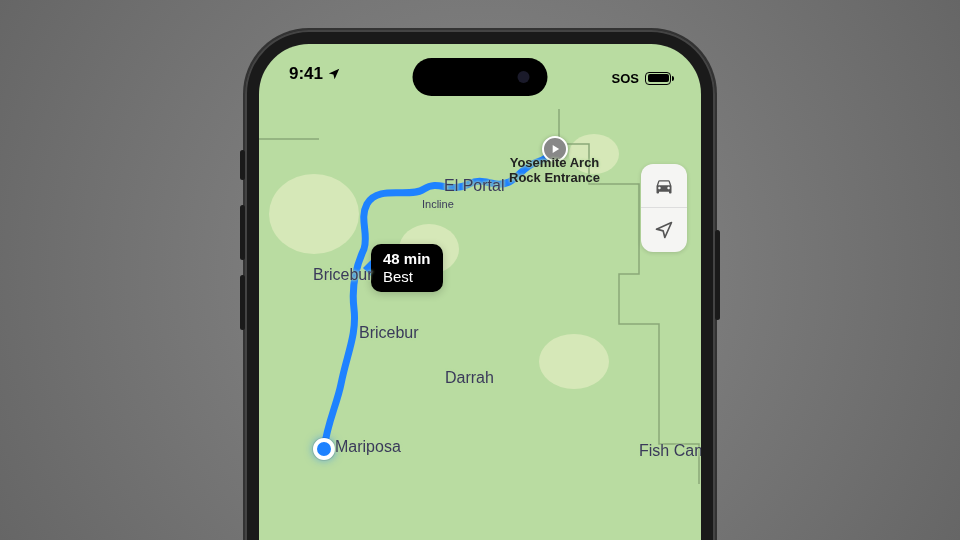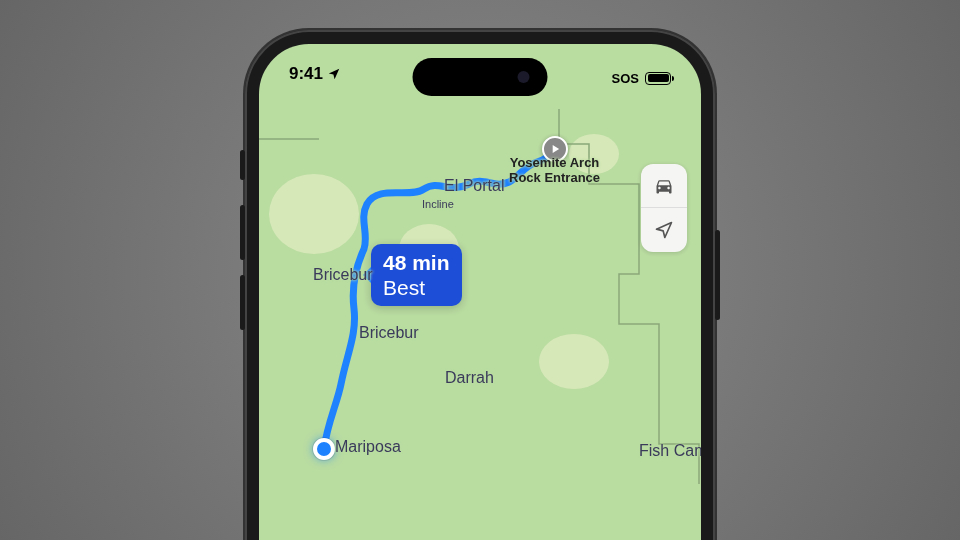--- a/index.html
+++ b/index.html
@@ -110,25 +110,25 @@
   }
   .dest-label {
     font-weight: 700;
     color: #222;
     text-align: center;
     line-height: 1.15;
     font-size: 13px;
   }
   .route-callout {
     position: absolute;
-    background: #1d4ed8;
+    background: #000000;
     color: #fff;
     padding: 6px 12px;
     border-radius: 10px;
-    font-size: 21px;
+    font-size: 15px;
     line-height: 1.2;
     box-shadow: 0 2px 8px rgba(0,0,0,0.2);
   }
   .route-callout::after {
     content: "";
     position: absolute;
     left: -8px; top: 50%;
     transform: translateY(-50%);
     border: 8px solid transparent;
     border-right-color: #1e82ff;

